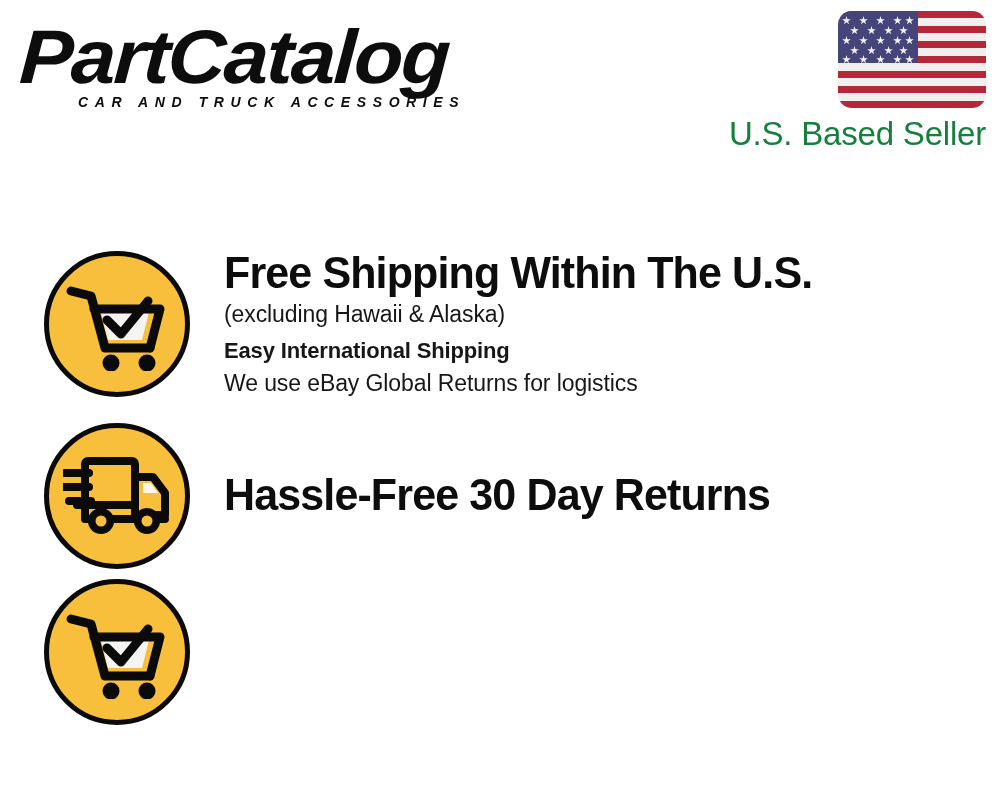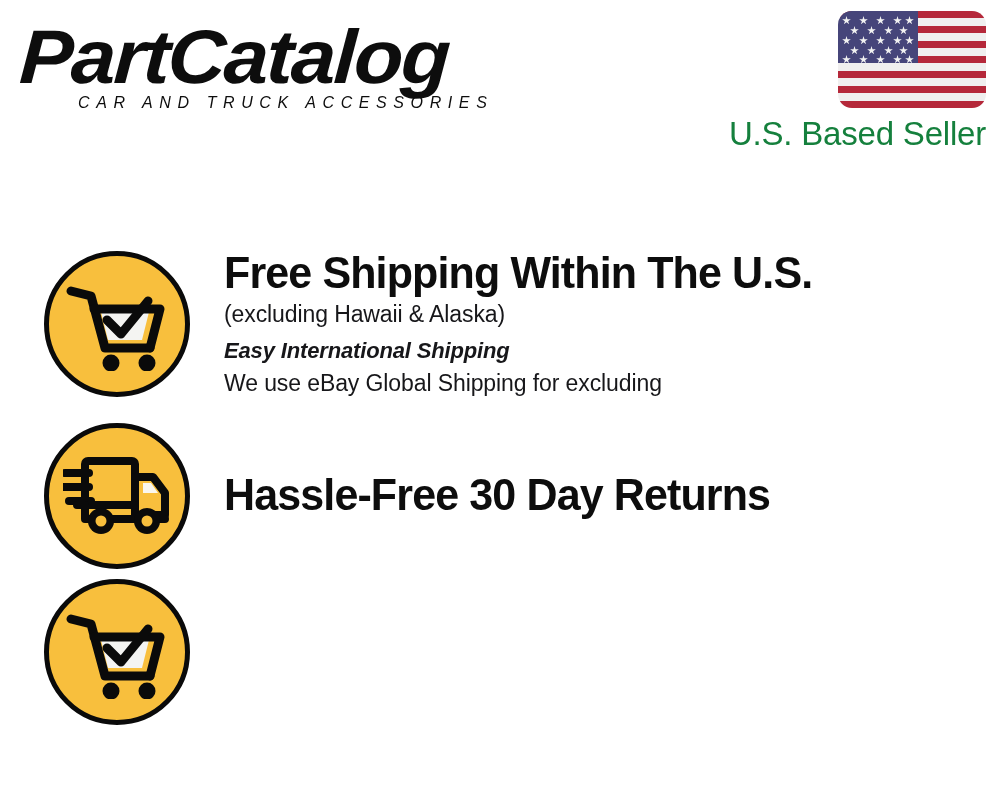--- a/index.html
+++ b/index.html
@@ -47,22 +47,22 @@
     color: #0d0d0d;
     transform: scaleX(1.06) skewX(-3deg);
     transform-origin: left top;
     white-space: nowrap;
   }
   .logo-tagline {
     position: absolute;
     left: 56px;
     top: 76px;
     font-family: "Liberation Sans", sans-serif;
-    font-size: 16px;
-    font-weight: 400;
+    font-size: 14px;
+    font-weight: 700;
     font-style: italic;
     letter-spacing: 6.6px;
     color: #0d0d0d;
     white-space: nowrap;
   }
   
   .logo-underline {
     position: absolute;
     left: 2px;
     top: 84px;
@@ -184,21 +184,21 @@
     color: #17171a;
     letter-spacing: -0.1px;
     white-space: nowrap;
   }
   .feature-sub.strong {
     font-weight: 700;
     font-size: 22px;
     line-height: 33px;
     letter-spacing: -0.15px;
   }
-  .feature-sub.gap { margin-top: 4px; font-style: italic; }
+  .feature-sub.gap { margin-top: 4px; }
 </style>
 </head>
 <body>
 
 <div class="header">
 
   <div class="logo-block">
     <div class="logo-underline"></div>
     <div class="logo-wordmark">PartCatalog</div>
     <div class="logo-tagline">CAR AND TRUCK ACCESSORIES</div>
@@ -262,21 +262,21 @@
         <path d="M42 43 L56 57 L83 24" fill="none" stroke="#0a0a0a" stroke-width="9" stroke-linecap="round" stroke-linejoin="round"></path>
 
         <circle cx="46" cy="86" r="8.5" fill="#0a0a0a"></circle>
         <circle cx="82" cy="86" r="8.5" fill="#0a0a0a"></circle>
       </svg>
     </div>
     <div class="feature-text">
       <div class="feature-head">Free Shipping Within The U.S.</div>
       <div class="feature-sub">(excluding Hawaii &amp; Alaska)</div>
       <div class="feature-sub strong gap">Easy International Shipping</div>
-      <div class="feature-sub">We use eBay Global Shipping for excluding</div>
+      <div class="feature-sub">We use eBay Global Returns for logistics</div>
     </div>
   </div>
 
   <div class="feature-row r2">
     <div class="badge">
       <svg width="108" height="86" viewBox="0 0 108 86" aria-hidden="true">
 
         <path d="M2 20 H26" stroke="#0a0a0a" stroke-width="8" stroke-linecap="round"></path>
         <path d="M0 34 H26" stroke="#0a0a0a" stroke-width="8" stroke-linecap="round"></path>
         <path d="M6 48 H28" stroke="#0a0a0a" stroke-width="8" stroke-linecap="round"></path>

